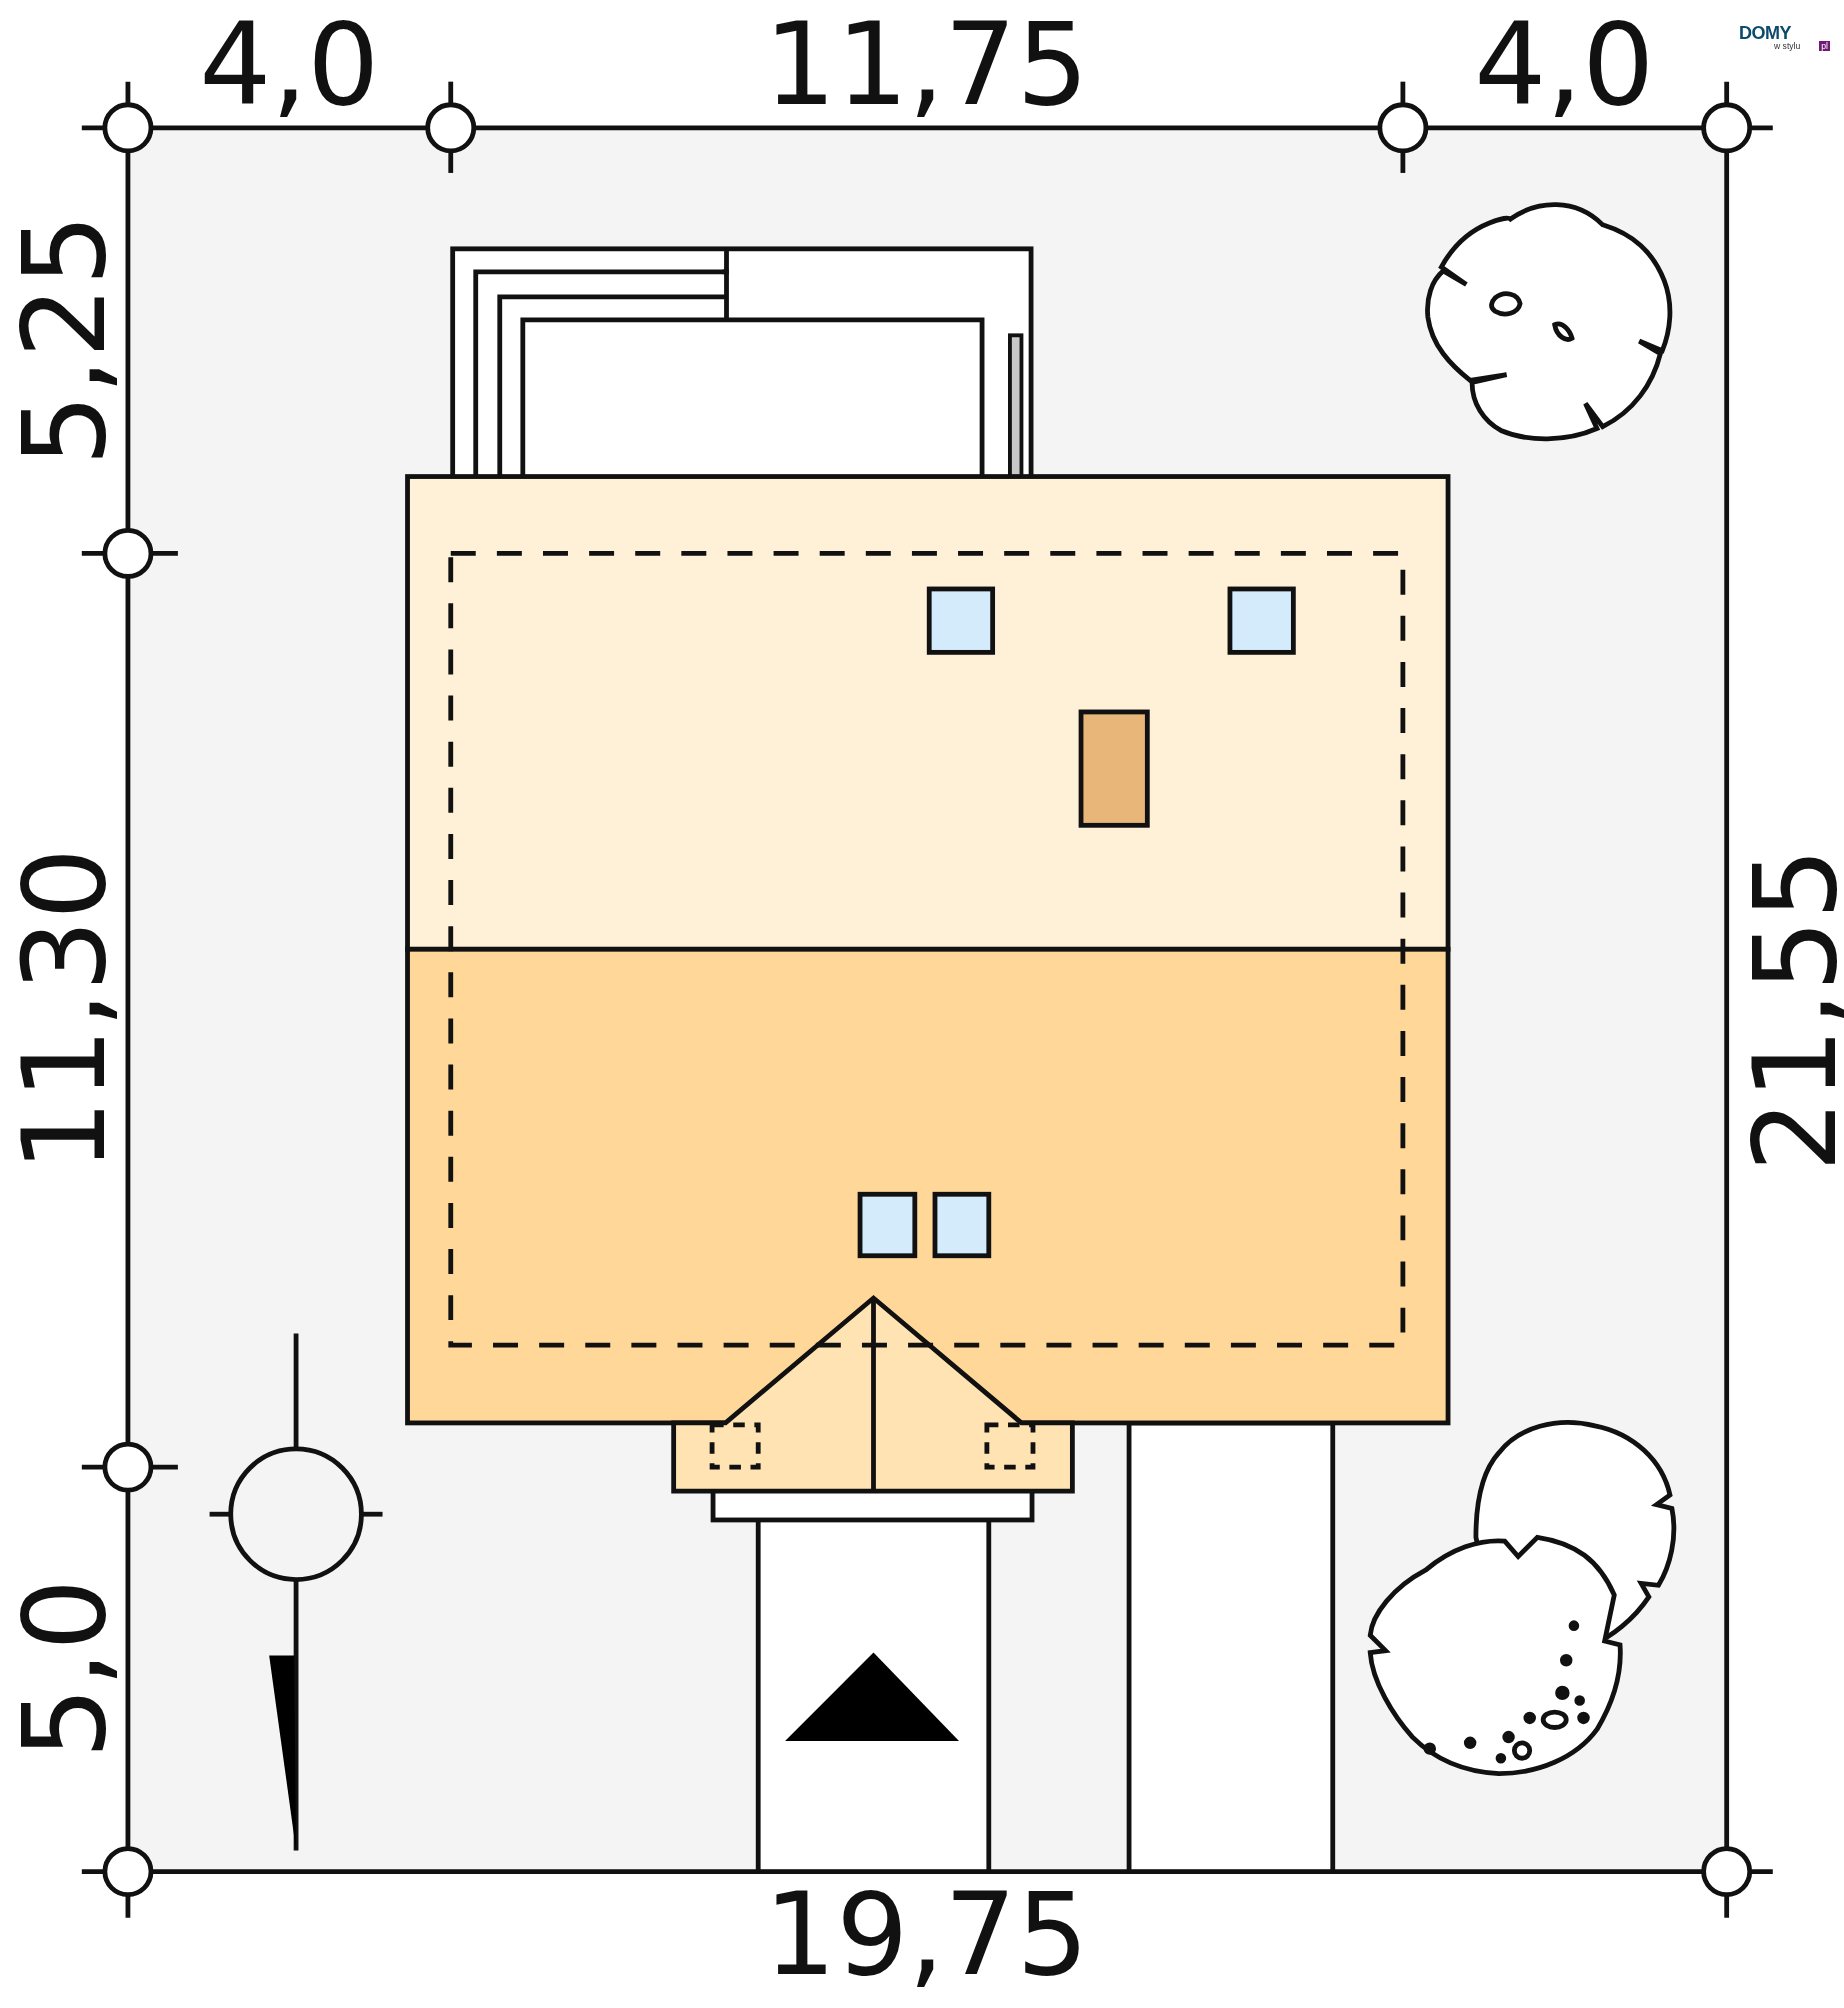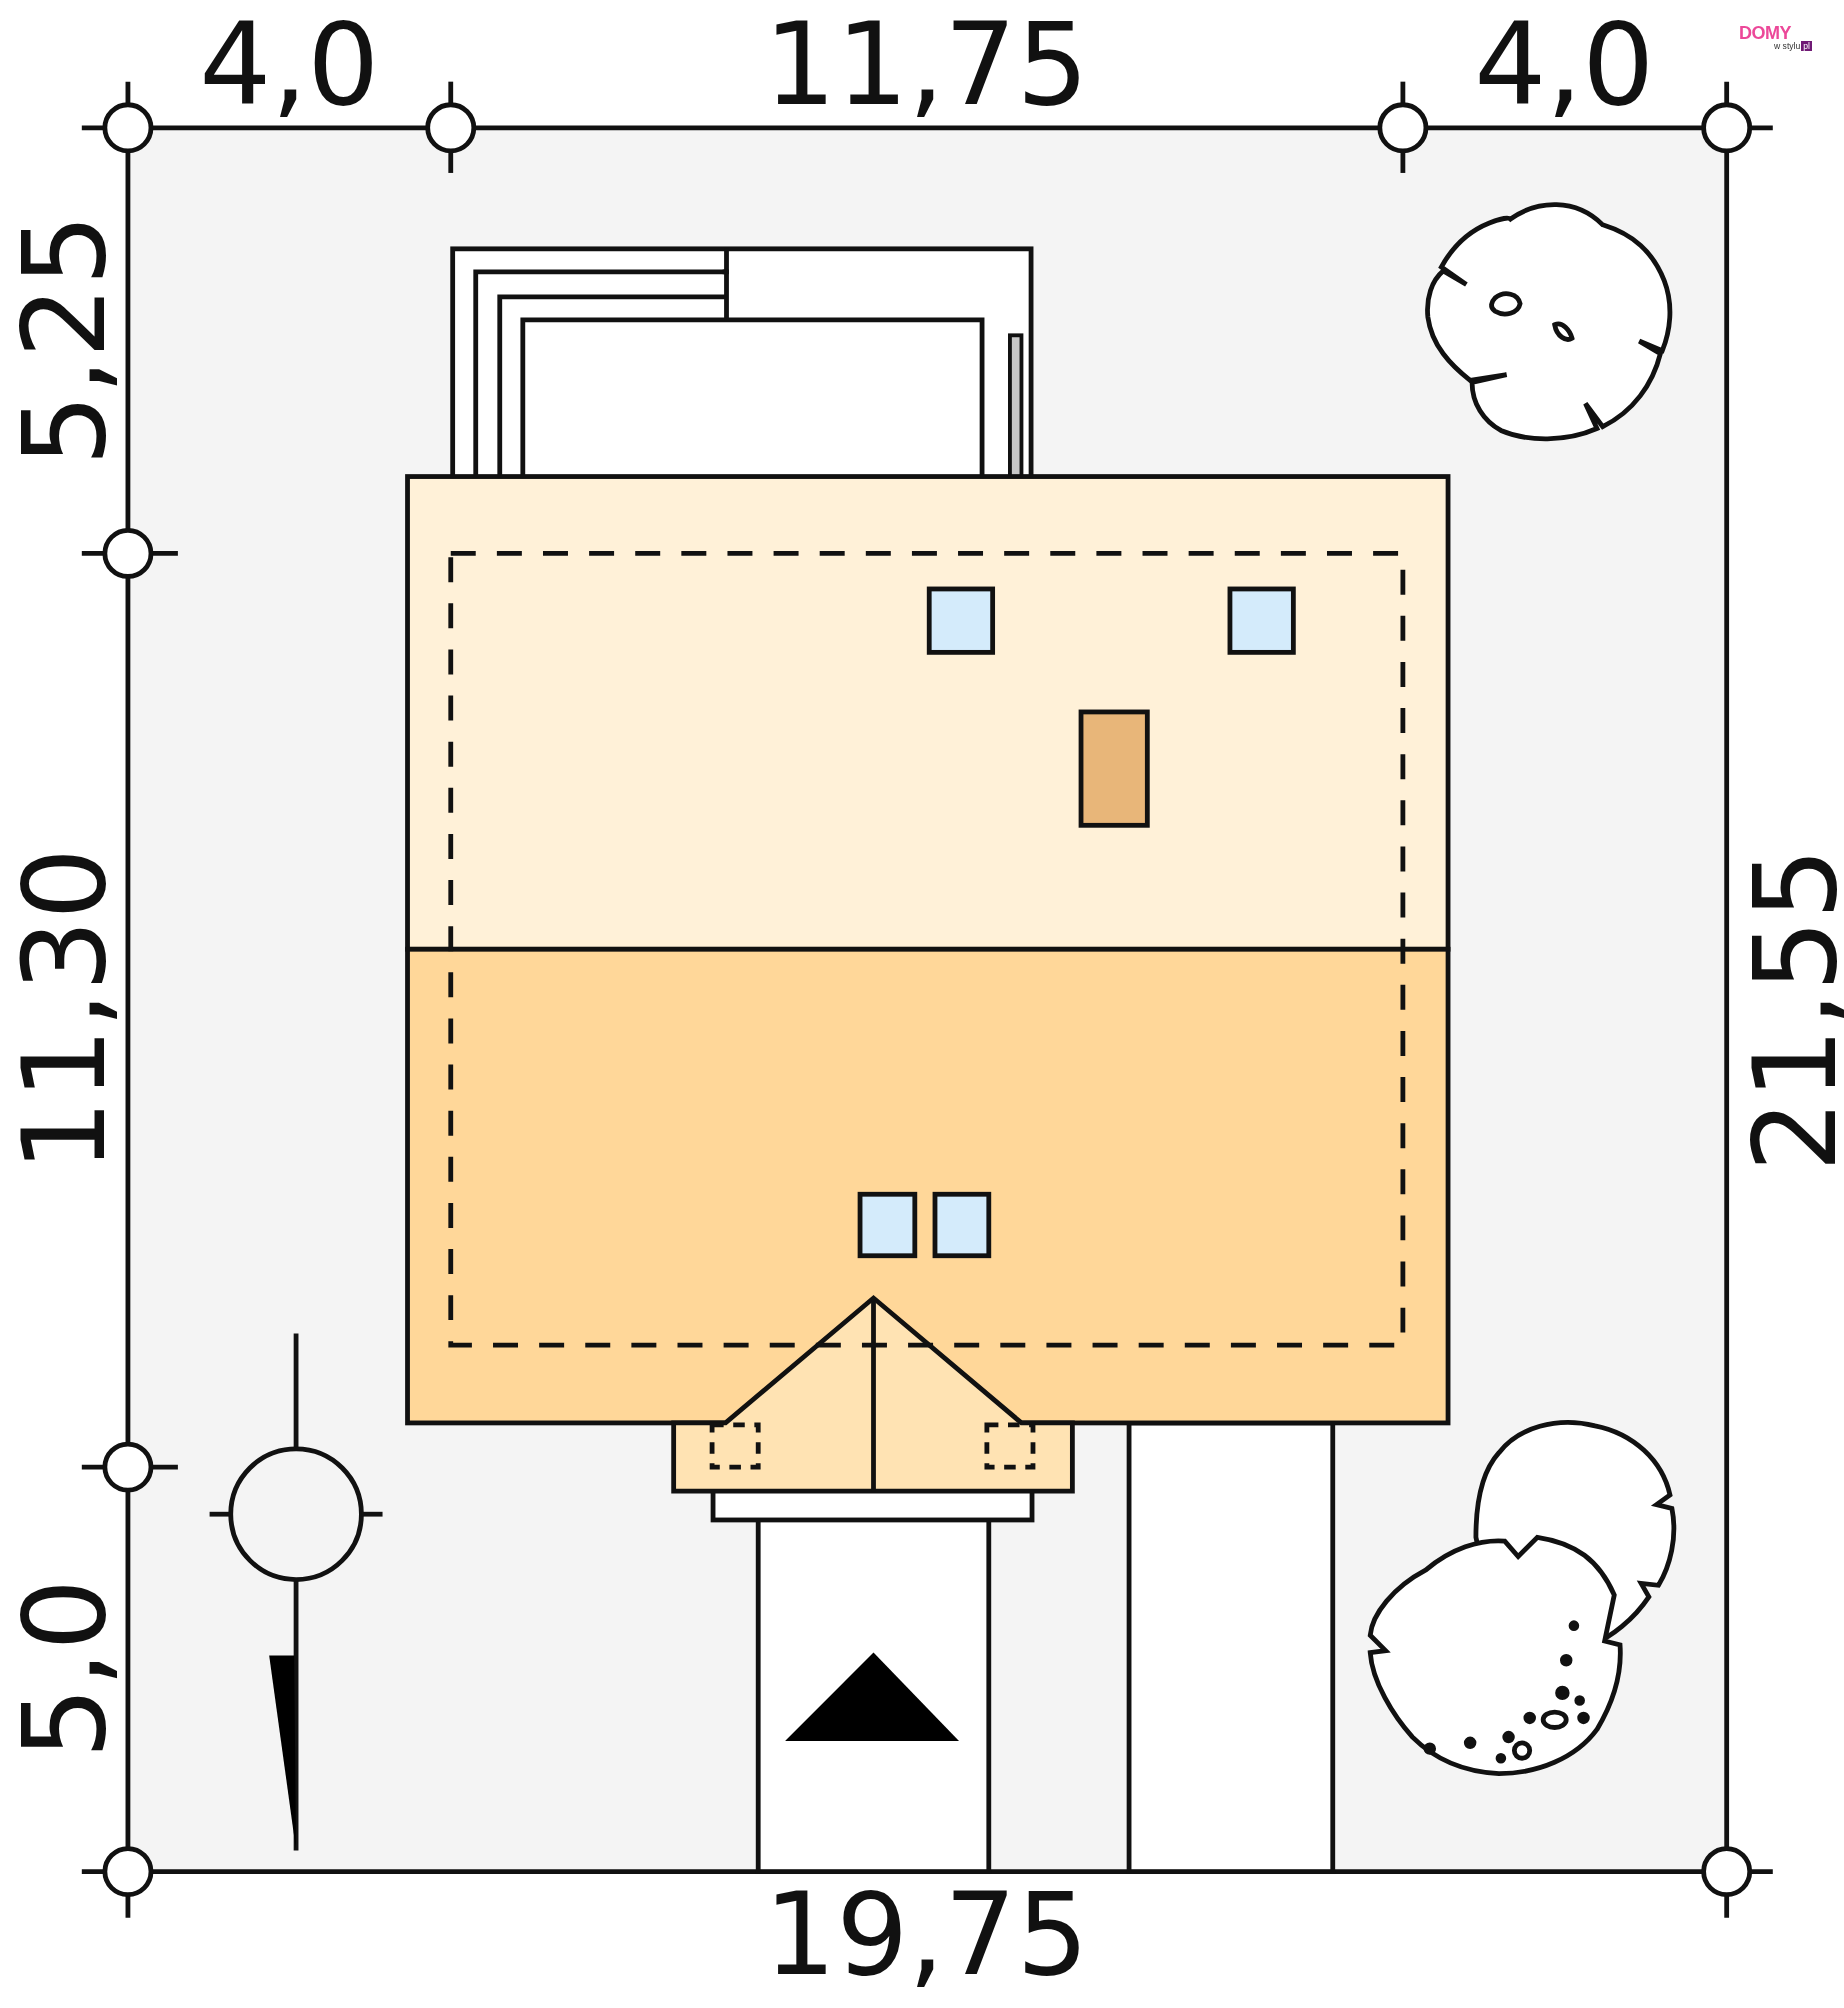--- a/index.html
+++ b/index.html
@@ -1,22 +1,22 @@
 <!DOCTYPE html>
 <html><head>
 <meta charset="utf-8">
 <style>
   html, body { margin: 0; padding: 0; background: #ffffff; }
   body { width: 1845px; height: 2009px; position: relative; overflow: hidden; font-family: "DejaVu Sans", sans-serif; }
   #plan { position: absolute; left: 0; top: 0; width: 1845px; height: 2009px; }
   .dim { font-family: "DejaVu Sans", sans-serif; font-size: 118px; fill: #111; font-weight: normal; }
   .logo { position: absolute; left: 1739px; top: 23px; width: 96px; height: 38px; }
-  .logo-main { position: absolute; left: 0; top: 0; font-family: "Liberation Sans", sans-serif; font-weight: bold; font-size: 18px; color: #ec4899; letter-spacing: -0.5px; }
+  .logo-main { position: absolute; left: 0; top: 0; font-family: "Liberation Sans", sans-serif; font-weight: bold; font-size: 18px; color: #0c4a6e; letter-spacing: -0.5px; }
   .logo-sub { position: absolute; left: 35px; top: 18px; font-family: "Liberation Sans", sans-serif; font-size: 8.6px; color: #333; white-space: nowrap; }
-  .logo-pl { display: inline-block; background: #701a75; color: #fff; padding: 0 1.9px; margin-left: 1px; }
+  .logo-pl { display: inline-block; background: #701a75; color: #fff; padding: 0 1.9px; margin-left: 19px; }
 </style>
 </head>
 <body>
 
 <svg id="plan" viewBox="0 0 1920 2091" xmlns="http://www.w3.org/2000/svg">
 
   <rect x="133" y="133" width="1664" height="1815" fill="#f4f4f4"></rect>
 
   <g stroke="#111" stroke-width="5" fill="none">
     <line x1="85" y1="133" x2="1845" y2="133"></line>

